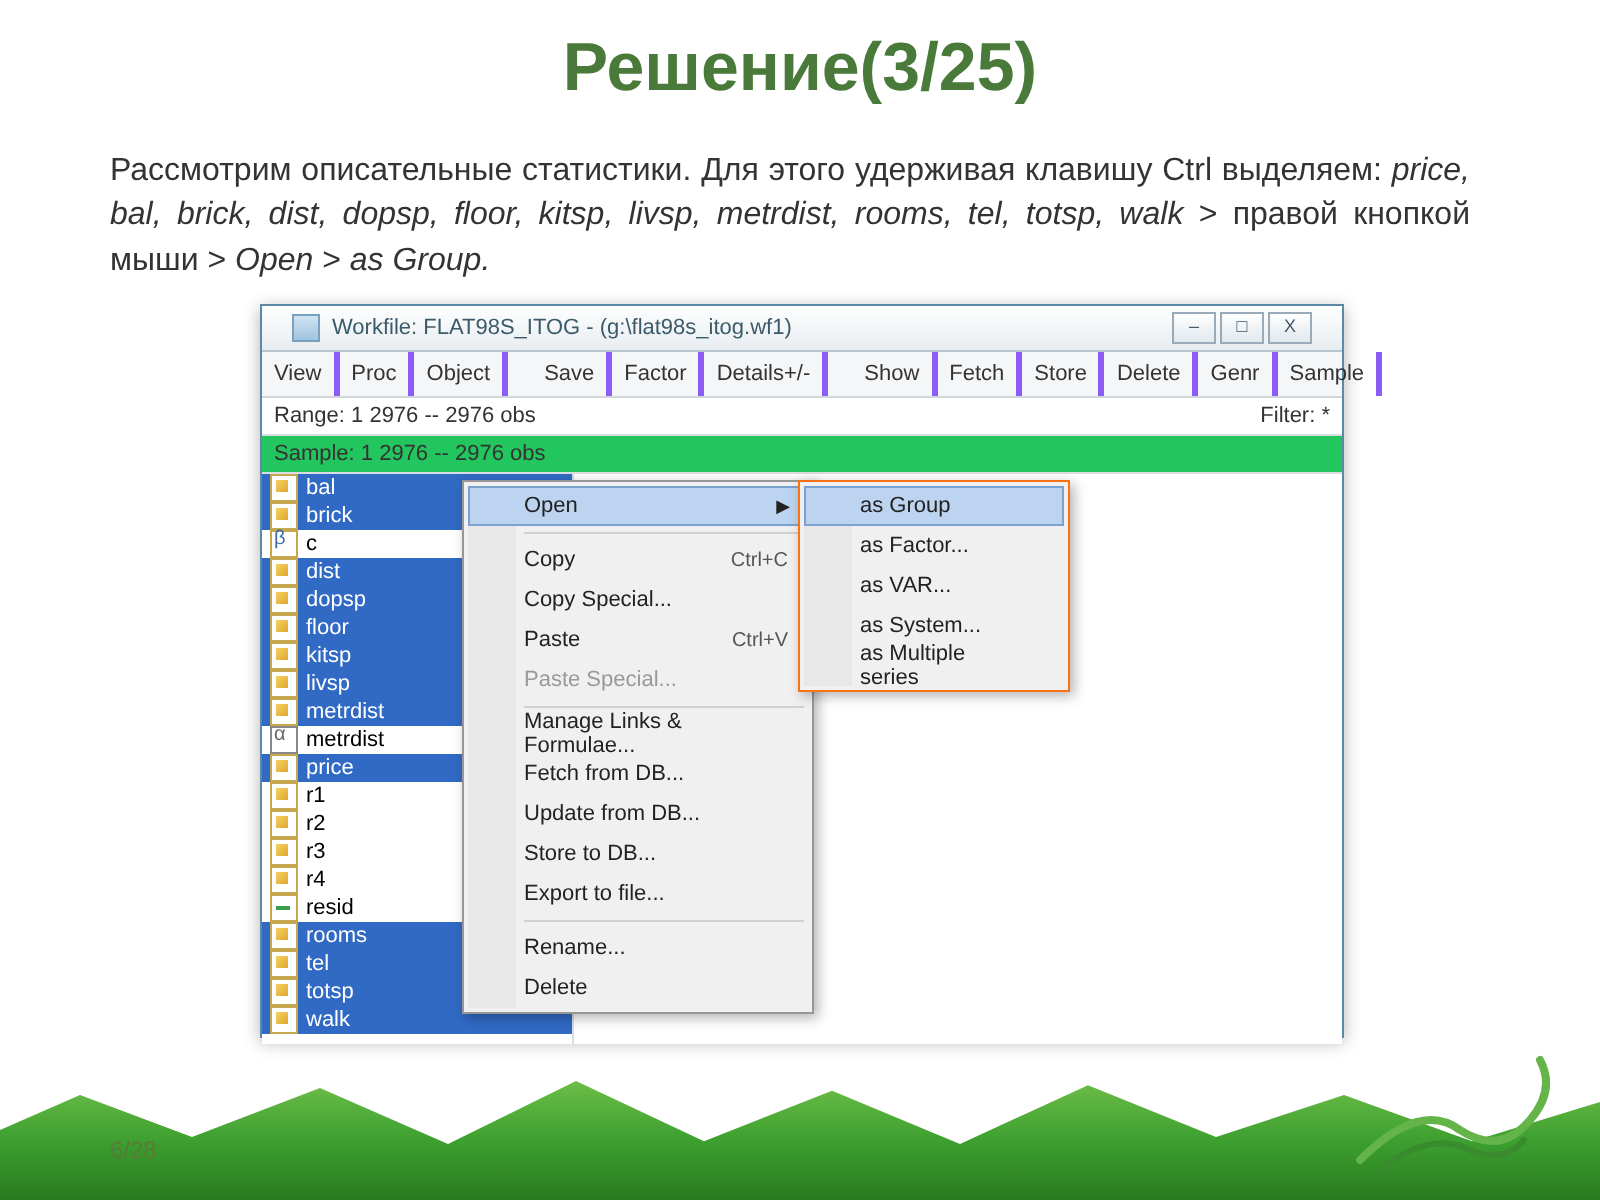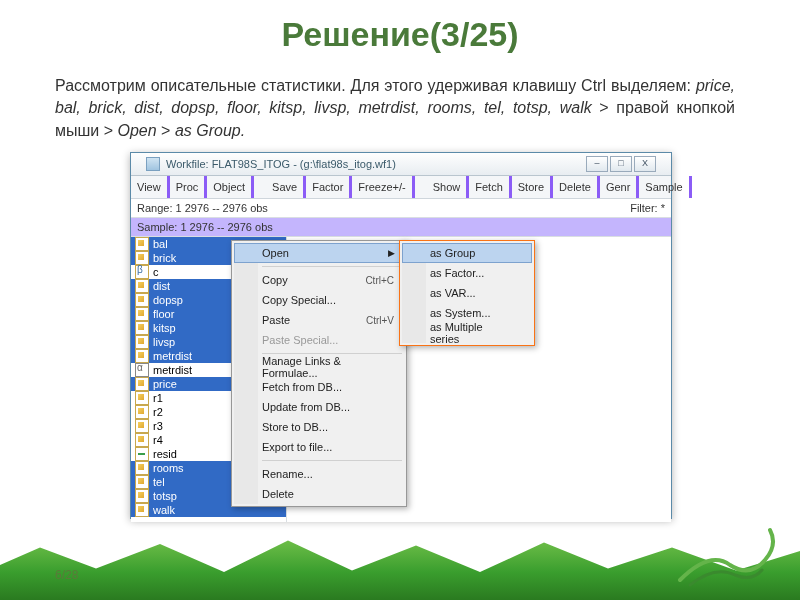--- a/index.html
+++ b/index.html
@@ -16,21 +16,21 @@
 .titlebar .ico{width:12px;height:12px;background:linear-gradient(#d0e4f2,#a0c4e0);border:1px solid #7aa0c0}
 .titlebar .txt{color:#3b5a6a;flex:1}
 .winbtns{display:flex;gap:2px}
 .winbtn{width:20px;height:14px;border:1px solid #9ab;background:linear-gradient(#fff,#e0e8ee);font-size:9px;text-align:center;line-height:12px;color:#456}
 
 .toolbar{height:22px;background:#f4f6f8;border-bottom:1px solid #cfd6dc;display:flex;align-items:stretch}
 .tbtn{padding:0 6px;border-right:3px solid #8b5cf6;display:flex;align-items:center;color:#333}
 .tbtn.gap{border-right:none;width:8px}
 
 .info{height:18px;background:#fff;border-bottom:1px solid #d9dee2;display:flex;align-items:center;padding:0 6px;color:#333;justify-content:space-between}
-.info2{height:18px;background:#c4b5fd;border-bottom:1px solid #d9dee2;display:flex;align-items:center;padding:0 6px;color:#333}
+.info2{height:18px;background:#22c55e;border-bottom:1px solid #d9dee2;display:flex;align-items:center;padding:0 6px;color:#333}
 
 .workarea{position:relative;height:calc(100% - 80px);background:#fff;display:flex}
 .varcol{width:155px;border-right:1px solid #d9dee2;overflow:hidden}
 .vrow{height:14px;display:flex;align-items:center;padding:0 4px;gap:4px}
 .vrow.sel{background:#316ac5;color:#fff}
 .vrow .vi{width:12px;height:12px;background:#fff;border:1px solid #c8a84e;position:relative;flex-shrink:0}
 .vrow .vi.y::after{content:"";position:absolute;left:2px;top:2px;width:6px;height:6px;background:linear-gradient(135deg,#f5d060,#e0a830)}
 .vrow .vi.b::after{content:"β";position:absolute;left:1px;top:-2px;font-size:10px;color:#3a6ea5}
 .vrow .vi.g::after{content:"";position:absolute;left:2px;top:5px;width:7px;height:2px;background:#3a9e4a}
 .vrow .vi.a{border-color:#888}
@@ -66,21 +66,21 @@
         <div class="winbtn">X</div>
       </div>
     </div>
     <div class="toolbar" id="toolbar">
         <div class="tbtn">View</div>
         <div class="tbtn">Proc</div>
         <div class="tbtn">Object</div>
         <div class="tbtn gap"></div>
         <div class="tbtn">Save</div>
         <div class="tbtn">Factor</div>
-        <div class="tbtn">Freeze+/-</div>
+        <div class="tbtn">Details+/-</div>
         <div class="tbtn gap"></div>
         <div class="tbtn">Show</div>
         <div class="tbtn">Fetch</div>
         <div class="tbtn">Store</div>
         <div class="tbtn">Delete</div>
         <div class="tbtn">Genr</div>
         <div class="tbtn">Sample</div>
       </div>
     <div class="info">
       <span>Range:  1 2976   --  2976 obs</span>

